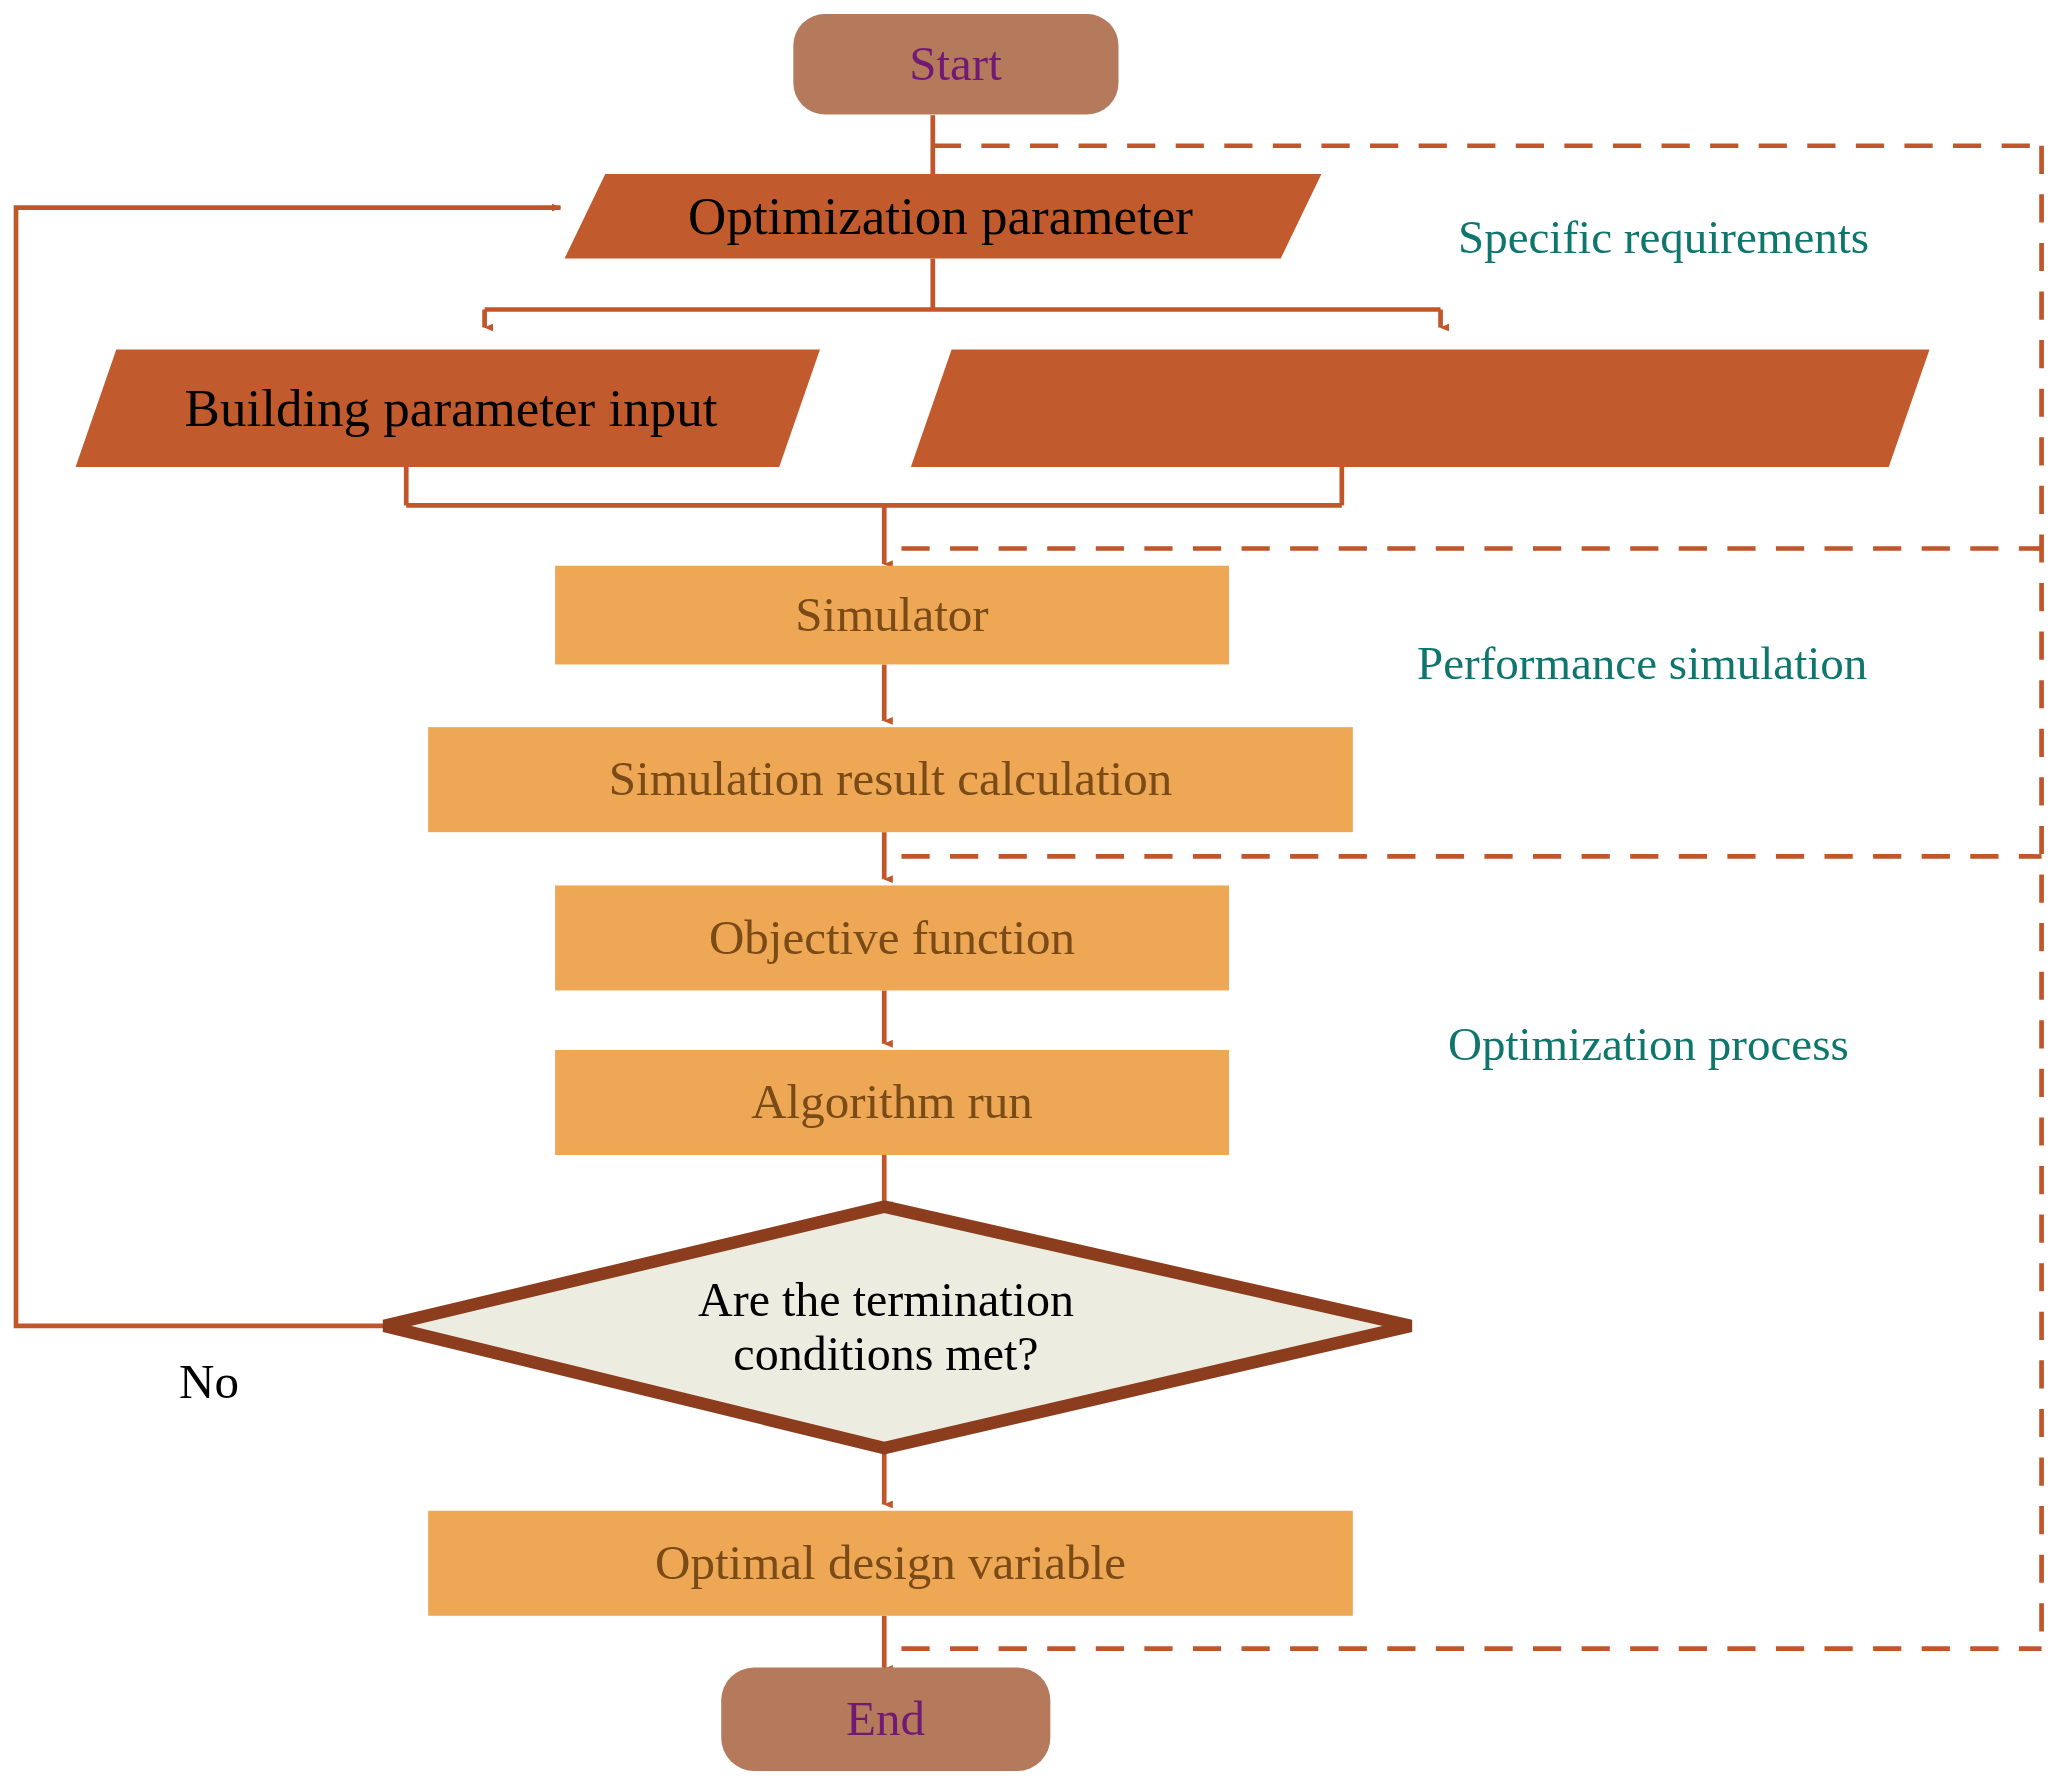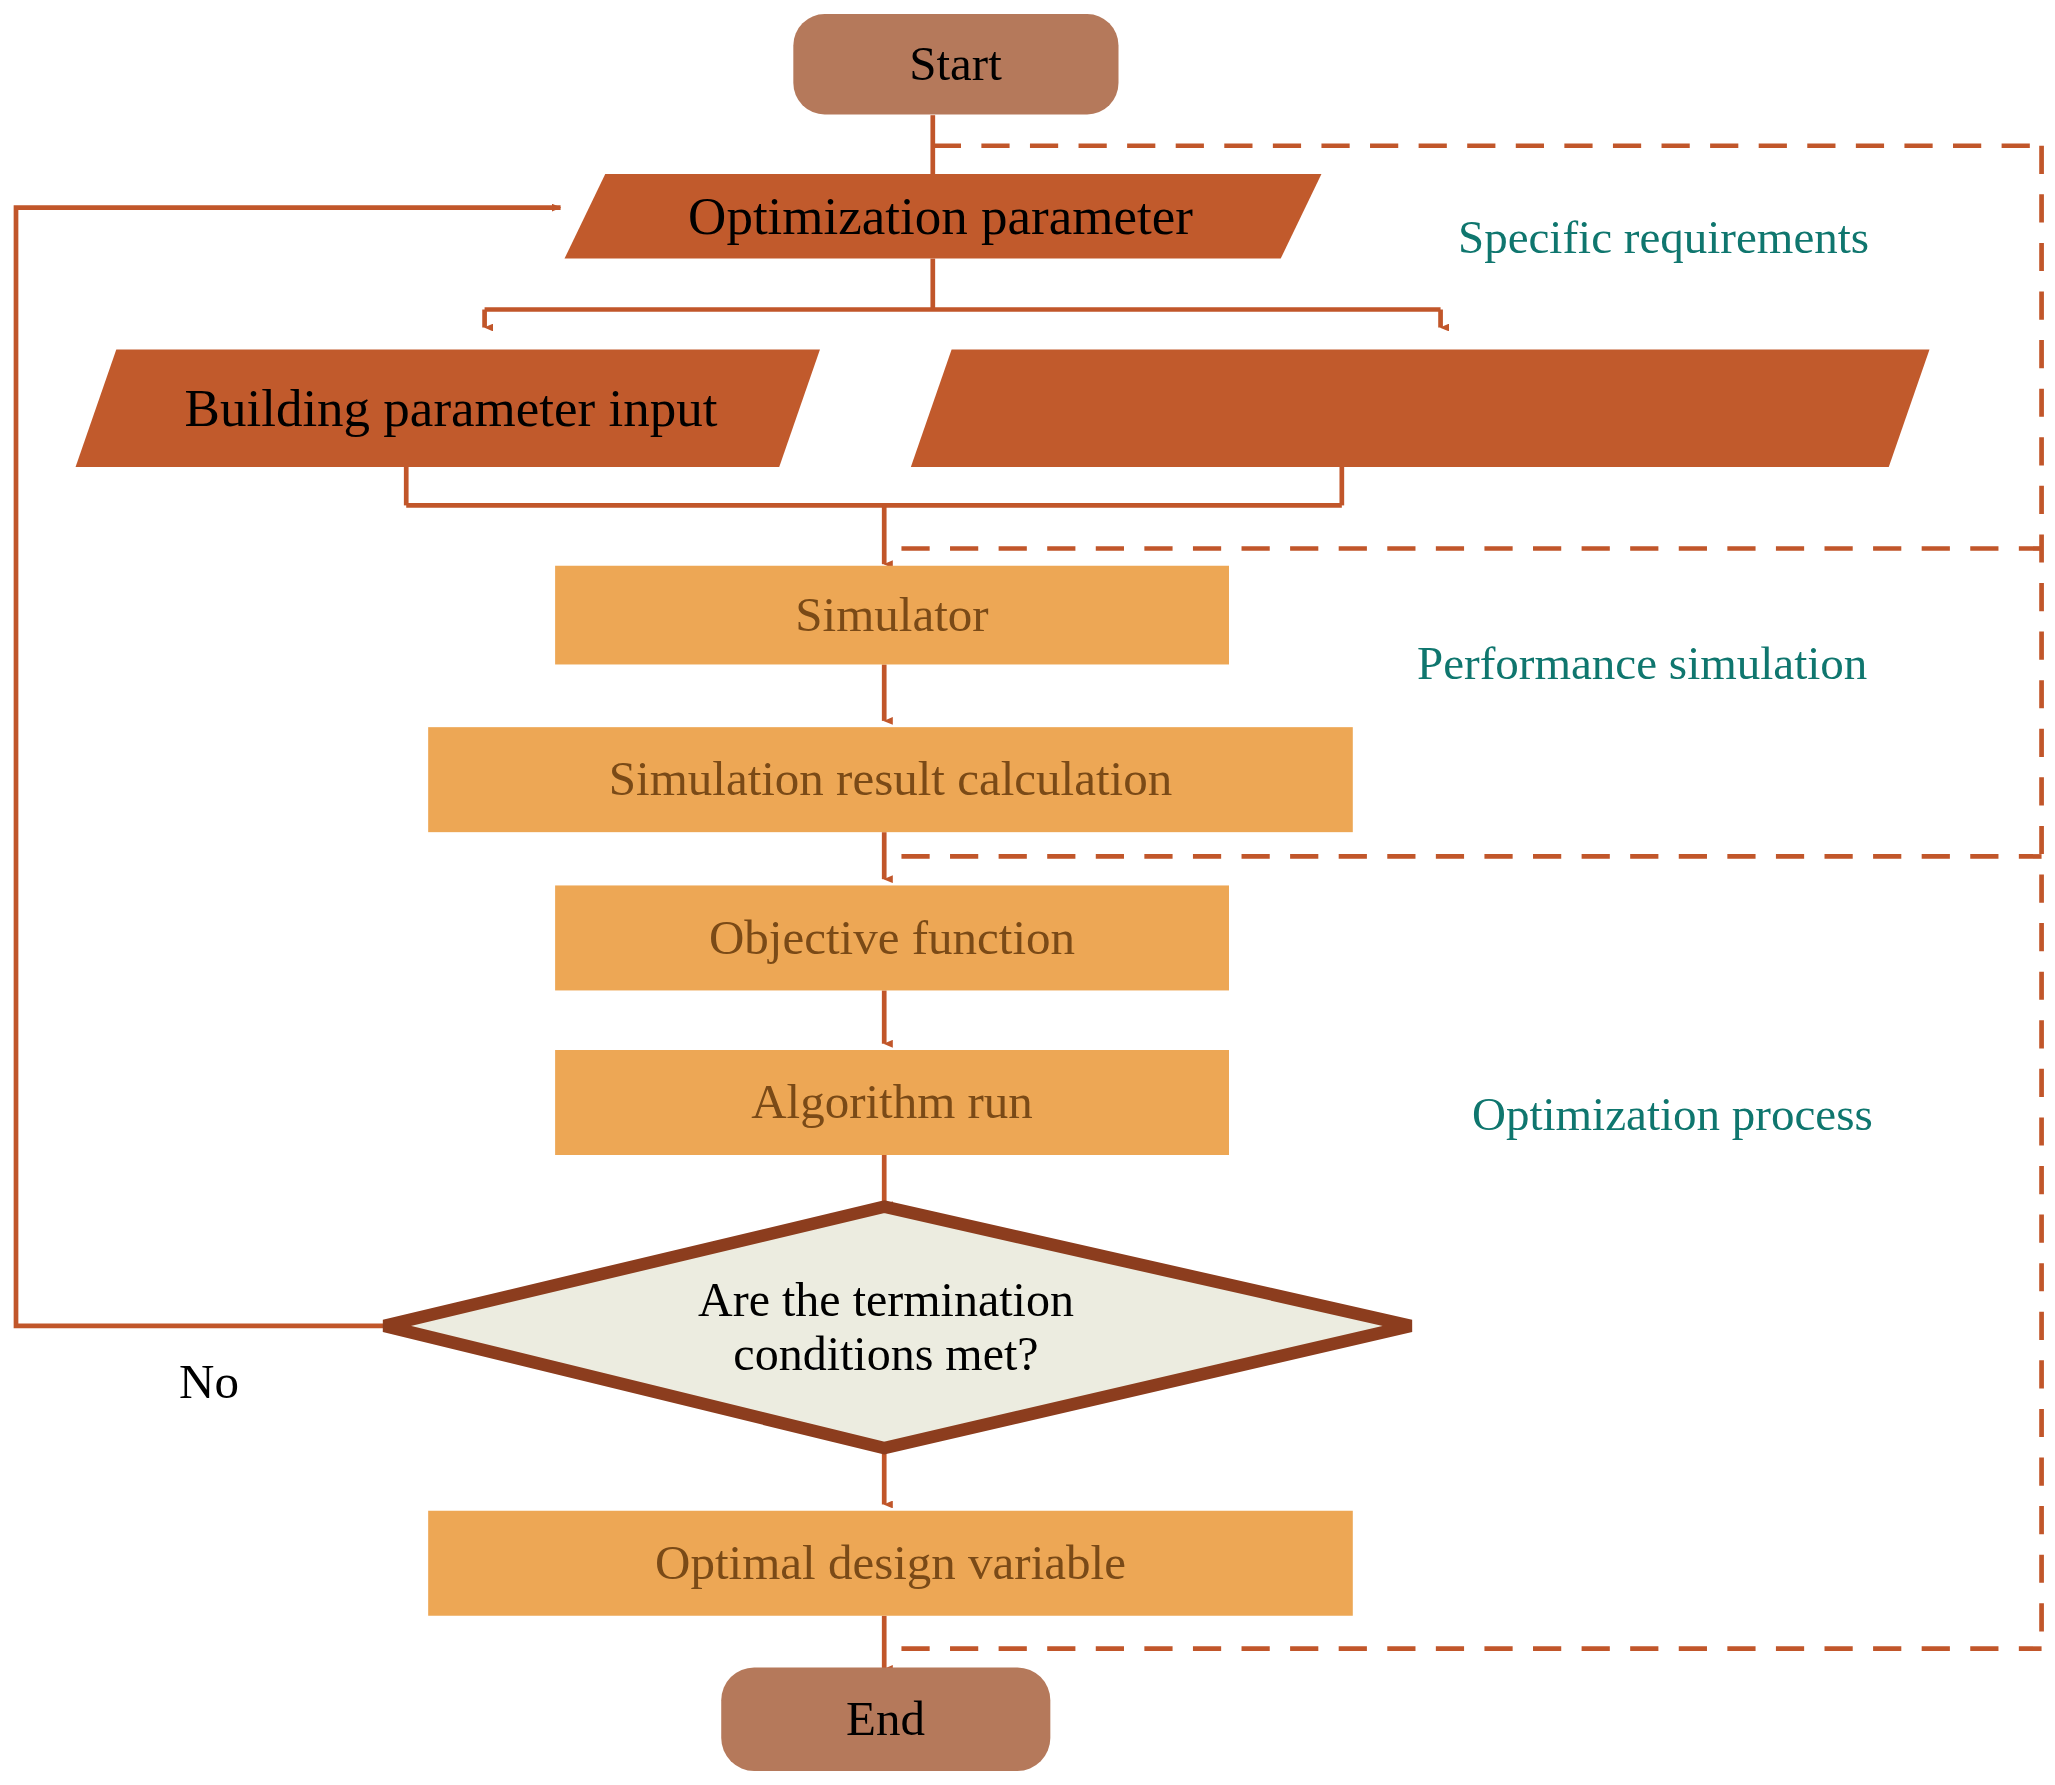--- a/index.html
+++ b/index.html
@@ -25,21 +25,21 @@
     position: absolute;
     display: flex;
     align-items: center;
     justify-content: center;
     text-align: center;
     line-height: 1.12;
     pointer-events: none;
     white-space: pre-line;
   }
   .terminal-label {
-    color: #000000;
+    color: #701a75;
     font-size: 49px;
   }
   .io-label {
     color: #000000;
     font-size: 53px;
   }
   .process-label {
     color: #7a4a17;
     font-size: 49px;
   }
@@ -156,16 +156,16 @@
   <div class="node-label process-label" style="left:428px; top:1511px; width:925px; height:105px;">Optimal design variable</div>
 
   <div class="node-label terminal-label" style="left:721px; top:1668px; width:329px; height:103px;">End</div>
 
   <div class="edge-label" style="left:179px; top:1353px;">No</div>
 
   <div class="side-label" style="left:1458px; top:210px;">Specific requirements</div>
 
   <div class="side-label" style="left:1417px; top:636px;">Performance simulation</div>
 
-  <div class="side-label" style="left:1448px; top:1087px;margin-left:24px;">Optimization process</div>
+  <div class="side-label" style="left:1448px; top:1017px;">Optimization process</div>
 
 </div>
 
 
 </body></html>

